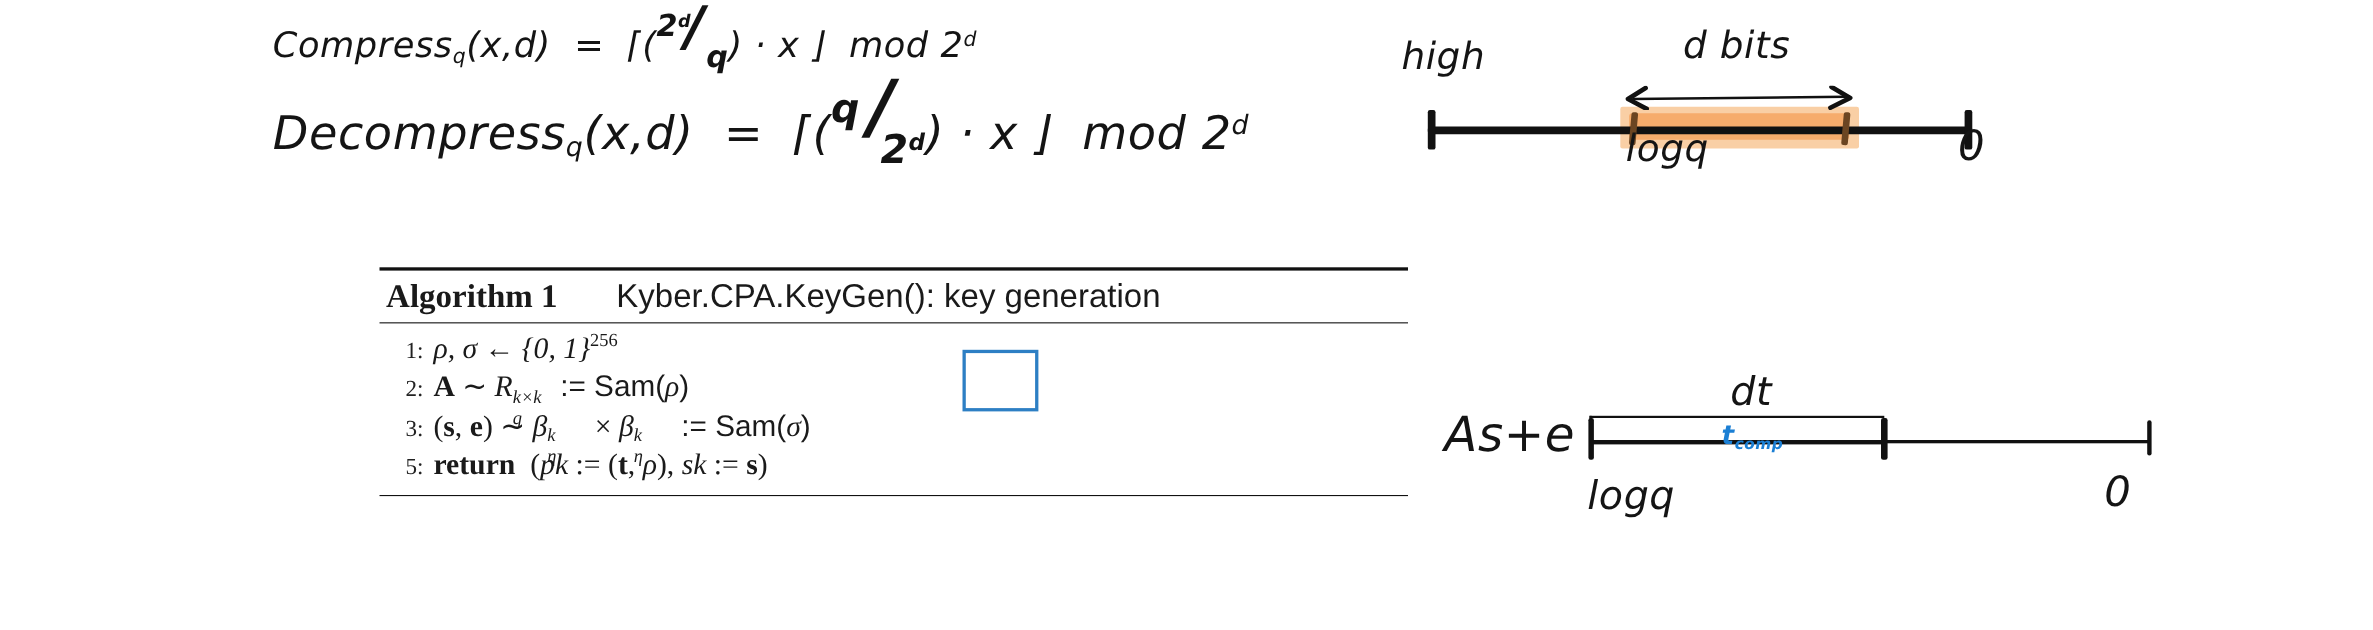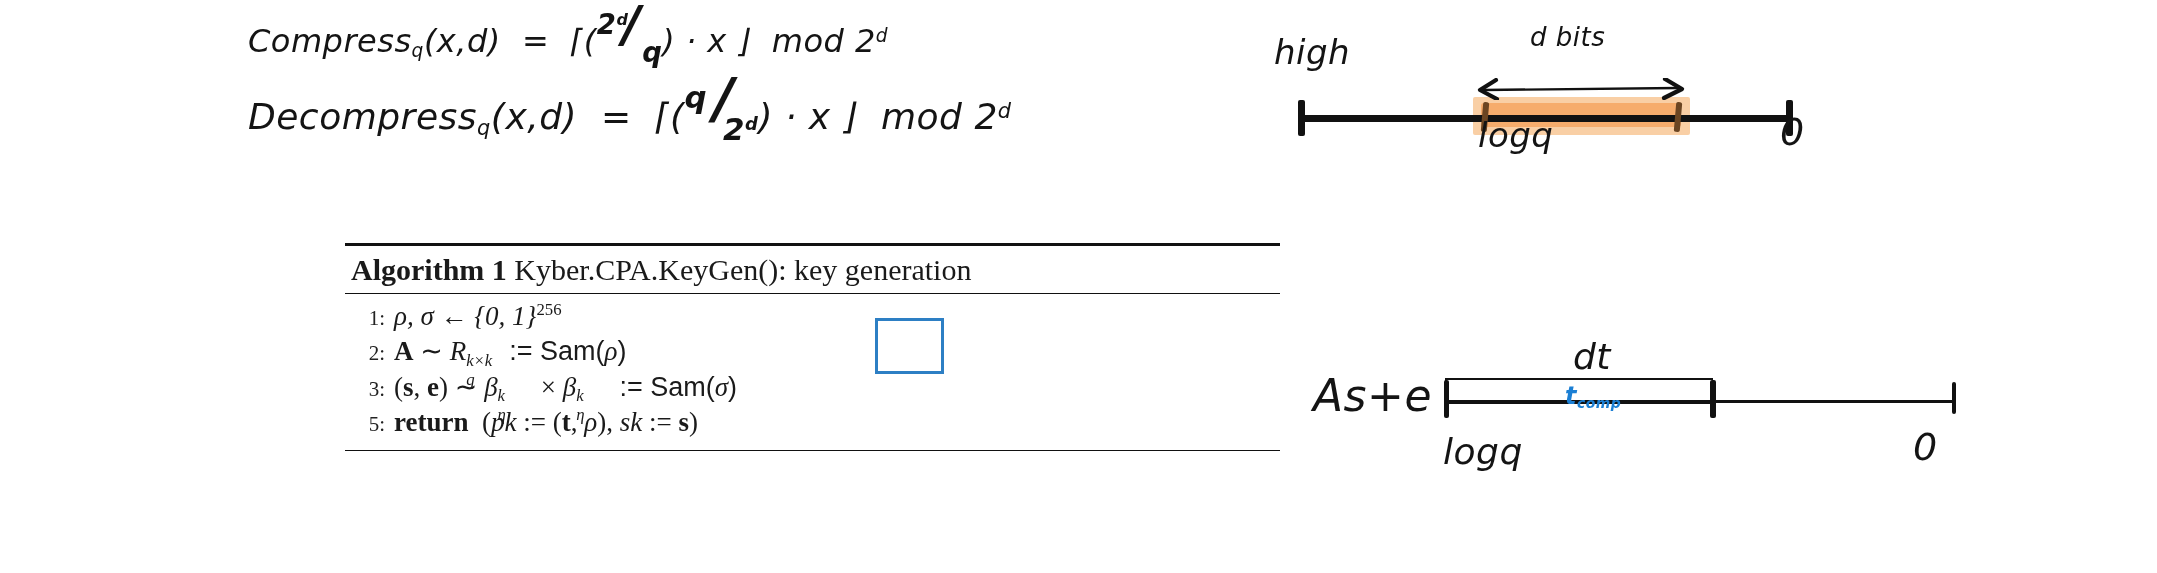--- a/index.html
+++ b/index.html
@@ -39,40 +39,40 @@
     height: 1em;
     vertical-align: -0.15em;
     font-weight: bold;
   }
   .frac .num { position: absolute; left: 0; top: -0.62em; font-size: .86em; }
   .frac .den { position: absolute; right: 0; top: 0.42em; font-size: .86em; }
   .frac .sl  { position: absolute; left: .52em; top: -0.60em; font-size: 1.55em; }
 
   
   #formula-compress   { left: 248px; top: 22px;  font-size: 32px; }
-  #formula-decompress { left: 248px; top: 96px;  font-size: 36px; }
+  #formula-decompress { left: 248px; top: 96px;  font-size: 42px; }
 
   
   #algorithm-box {
     position: absolute;
     left: 345px; top: 243px;
     width: 935px;
     font-family: "Liberation Serif", serif;
     color: #1a1a1a;
   }
   #algorithm-box .rule-top    { border-top: 3px solid #111; }
   #algorithm-box .rule-mid    { border-top: 1.5px solid #111; }
   #algorithm-box .rule-bottom { border-top: 1.5px solid #111; margin-top: 6px;}
   .alg-title {
     font-size: 30px;
     padding: 7px 4px 6px 6px;
     white-space: nowrap;
   }
   .alg-title b { font-family: "Liberation Serif", serif; font-weight: bold; }
-  .alg-title .sans { font-family: Liberation Serif, serif; }
+  .alg-title .sans { font-family: Liberation Sans, sans-serif; margin-left: 46px; }
   .alg-body { padding: 5px 0 4px 6px; }
   .alg-line {
     font-size: 27px;
     line-height: 1.30;
     white-space: nowrap;
     position: relative;
     display: block;
   }
   .alg-line .num {
     display: inline-block;
@@ -137,21 +137,21 @@
     position: absolute;
     left: 211px; top: 83px;
     width: 200px; height: 24px;
     background: #f6ac6c;
     border-radius: 3px;
   }
   #dt-band-tick-l { left: 212px; top: 82px; width: 6px; height: 30px; background:#6b4522; border-radius:2px; transform: rotate(5deg);}
   #dt-band-tick-r { left: 405px; top: 82px; width: 6px; height: 30px; background:#6b4522; border-radius:2px; transform: rotate(5deg);}
   #dt-arrow { position:absolute; left: 200px; top: 58px; width: 222px; height: 22px; }
   #label-high  { left: 1274px; top: 32px; font-size: 34px; }
-  #label-dbits { left: 1530px; top: 22px; font-size: 26px; }
+  #label-dbits { left: 1530px; top: 22px; font-size: 34px; }
   #label-logq-top { left: 1478px; top: 115px; font-size: 34px; }
   #label-zero-top { left: 1780px; top: 110px; font-size: 38px; }
 
   
   #diagram-bottom { position: absolute; left: 1280px; top: 330px; width: 700px; height: 180px; }
   #bt-axis { left: 165px; top: 70px; width: 510px; height: 3px; }
   #bt-tick-left  { left: 164px; top: 50px; width: 5px; height: 38px; border-radius: 2px; }
   #bt-tick-right { left: 672px; top: 52px; width: 4px; height: 32px; border-radius: 2px; }
   #bt-rect {
     position: absolute;

